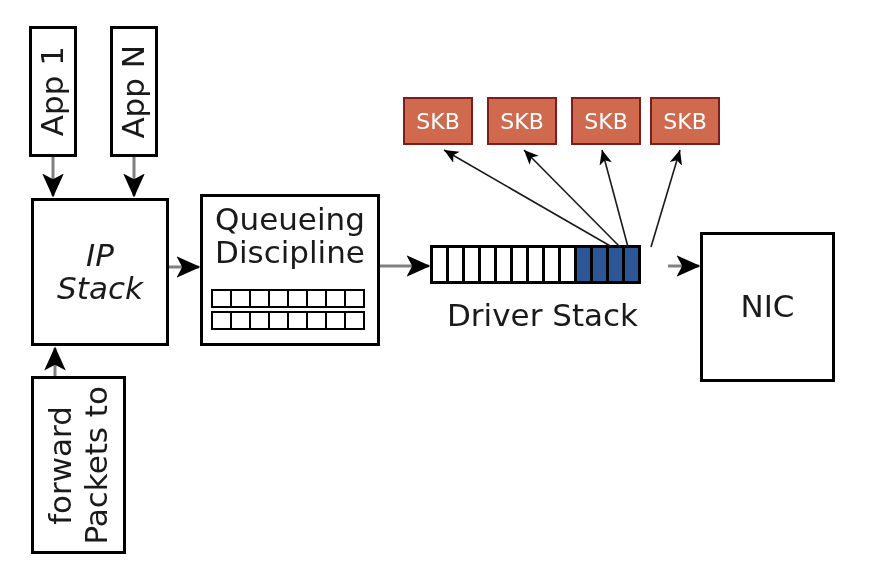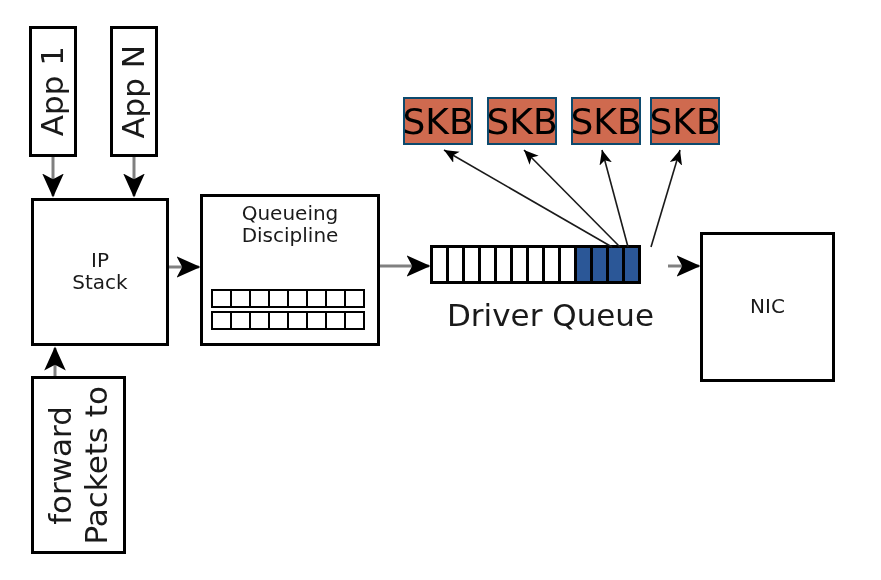--- a/index.html
+++ b/index.html
@@ -37,21 +37,21 @@
     letter-spacing: 0px;
   }
   .vert-stack {
     display: flex;
     flex-direction: row-reverse;
     align-items: center;
     justify-content: center;
     gap: 2px;
   }
   .plain-label {
-    font-size: 20px;
+    font-size: 31px;
     white-space: pre-line;
   }
   .qdisc-inner {
     position: absolute;
     display: flex;
     flex-direction: column;
     gap: 3px;
   }
   .qrow {
     display: flex;
@@ -73,26 +73,26 @@
     box-sizing: border-box;
     width: 19px;
     height: 39px;
     border: 3px solid #000000;
     margin-right: -3px;
     background: #ffffff;
   }
   .skb {
     position: absolute;
     box-sizing: border-box;
-    border: 2px solid #0c4a6e;
+    border: 2px solid #7f1d1d;
     display: flex;
     align-items: center;
     justify-content: center;
-    font-size: 36px;
-    color: #000000;
+    font-size: 22px;
+    color: #ffffff;
   }
   .caption {
     position: absolute;
     font-size: 31px;
     color: #1a1a1a;
     white-space: nowrap;
   }
   svg.overlay {
     position: absolute;
     left: 0;
@@ -108,21 +108,21 @@
 <div id="canvas">
 
   <div class="box" style="left:29px; top:26px; width:48px; height:131px;">
     <span class="vert-label">App 1</span>
   </div>
 
   <div class="box" style="left:110px; top:26px; width:48px; height:131px;">
     <span class="vert-label">App N</span>
   </div>
 
-  <div class="box" style="left:31px; top:198px; width:138px; height:148px;">
+  <div class="box" style="left:31px; top:198px; width:138px; height:148px;font-style:italic;">
     <span class="plain-label">IP
 Stack</span>
   </div>
 
   <div class="box vert-stack" style="left:31px; top:376px; width:95px; height:178px;">
     <span class="vert-label">Packets to</span>
     <span class="vert-label">forward</span>
   </div>
 
   <div class="box" style="left:200px; top:194px; width:180px; height:152px; align-items:flex-start; justify-content:center;">
@@ -161,21 +161,21 @@
     <div class="dqcell"></div>
     <div class="dqcell"></div>
     <div class="dqcell"></div>
     <div class="dqcell"></div>
     <div class="dqcell" style="background:#2b5797;"></div>
     <div class="dqcell" style="background:#2b5797;"></div>
     <div class="dqcell" style="background:#2b5797;"></div>
     <div class="dqcell" style="background:#2b5797;"></div>
   </div>
 
-  <div class="caption" style="left:447px; top:297px;">Driver Queue</div>
+  <div class="caption" style="left:447px; top:297px;">Driver Stack</div>
 
   <div class="box" style="left:700px; top:196px; width:135px; height:150px;margin-top:36px;">
     <span class="plain-label">NIC</span>
   </div>
 
   <div class="skb" style="left:403px; top:97px; width:70px; height:48px; background:#cf6a4f;">
     <span>SKB</span>
   </div>
   <div class="skb" style="left:487px; top:97px; width:70px; height:48px; background:#cf6a4f;">
     <span>SKB</span>

